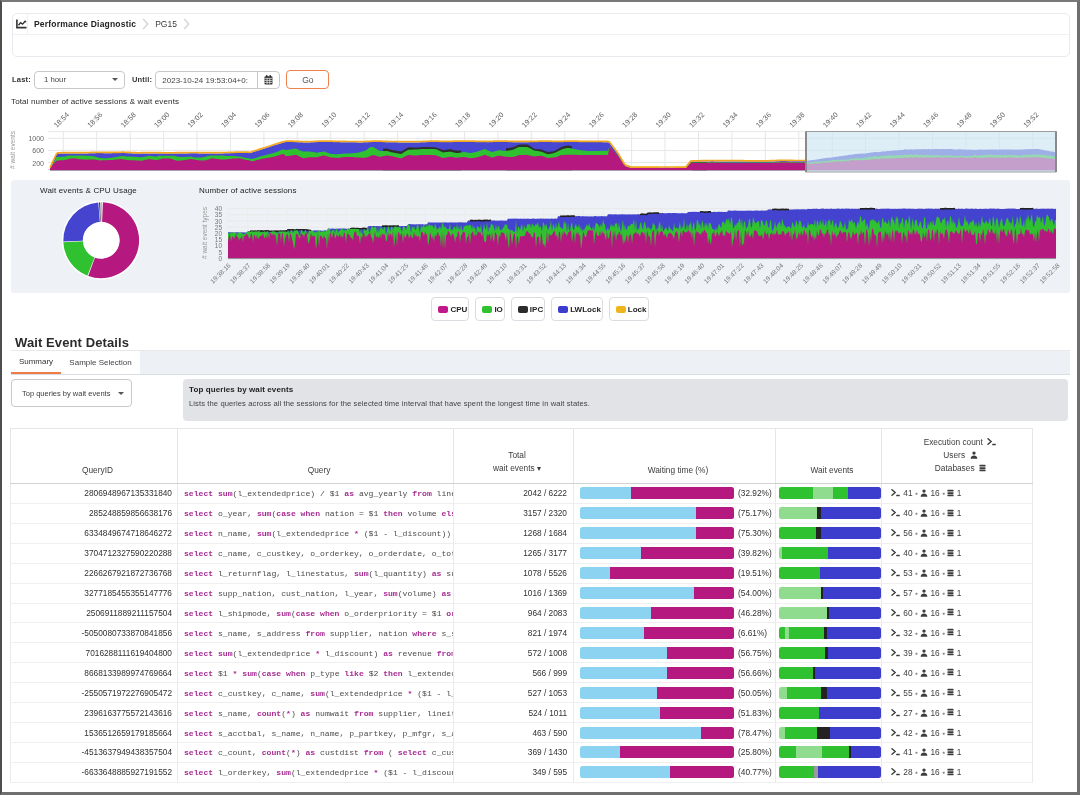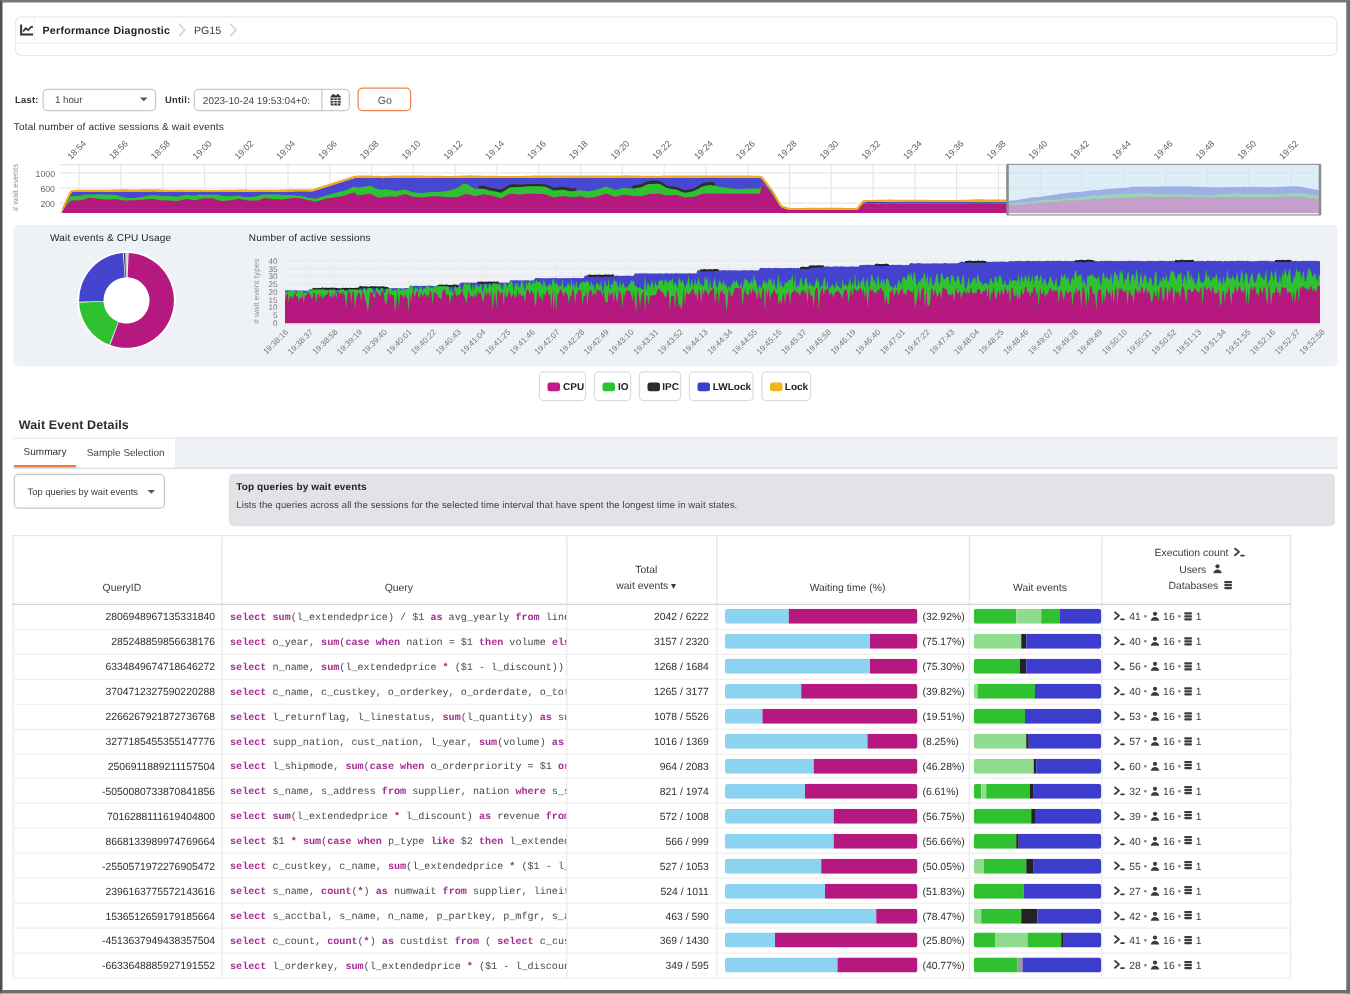--- a/index.html
+++ b/index.html
@@ -1,18 +1,18 @@
 <!DOCTYPE html>
 <html><head><meta charset="utf-8"><style>
 *{margin:0;padding:0;box-sizing:border-box}
 html,body{width:1080px;height:795px;overflow:hidden}
 body{font-family:"Liberation Sans",sans-serif;background:#fff;position:relative}
 .frame{position:absolute;inset:0;border-top:2px solid #787878;border-left:2px solid #4e4e4e;border-right:3px solid #6f6f6f;border-bottom:3px solid #6f6f6f;z-index:50;pointer-events:none}
 .abs{position:absolute}
-.card{left:12px;top:13px;width:1058px;height:32px;border:1px solid #e7eaee;border-radius:5px;background:#fff}
+.card{left:12px;top:13px;width:1058px;height:44px;border:1px solid #e7eaee;border-radius:5px;background:#fff}
 .card .r1{height:21px;border-bottom:1px solid #eef0f3;display:flex;align-items:center}
 .card .icell{width:15px;height:100%;border-right:1px solid #eef0f3;display:flex;align-items:center;justify-content:center;padding-left:3px}
 .bc-title{font-size:8.5px;font-weight:bold;color:#222;margin-left:6px;letter-spacing:0.2px}
 .bc-item{font-size:8.5px;color:#3c3c3c}
 .card .r2{height:22px;display:flex;align-items:center;padding-left:5px}
 .gen-label{font-size:8px;color:#3e3e3e;margin-left:5px;letter-spacing:0.2px}
 .ctrl{top:70px;left:12px;width:1060px;height:19px;display:flex;align-items:center}
 .lbl{font-size:7.5px;font-weight:bold;color:#333;white-space:nowrap;letter-spacing:0.2px}
 .sel{width:91px;height:18px;border:1px solid #c9c9c9;border-radius:4px;margin-left:3px;display:flex;align-items:center;justify-content:space-between;padding:0 6px 0 9px;font-size:7.8px;color:#444}
 .caret{width:0;height:0;border-left:3px solid transparent;border-right:3px solid transparent;border-top:3.5px solid #555}
@@ -21,21 +21,21 @@
 .dgrp .din{flex:1;font-size:8px;color:#444;padding:4px 0 0 6px;white-space:nowrap;overflow:hidden}
 .dgrp .dbtn{width:22px;border-left:1px solid #c9c9c9;display:flex;align-items:center;justify-content:center}
 .gobtn{margin-left:6px;width:43px;height:19px;border:1px solid #ef824d;border-radius:4px;display:flex;align-items:center;justify-content:center;font-size:8.5px;color:#555}
 .h1{left:11px;top:97px;font-size:8px;color:#2b2b2b;font-weight:500;letter-spacing:0.15px}
 .panel2{left:11px;top:180px;width:1059px;height:113px;background:#eef1f6;border-radius:3px}
 .p2t1{left:40px;top:186px;font-size:8px;color:#222;font-weight:500;letter-spacing:0.15px}
 .p2t2{left:199px;top:186px;font-size:8px;color:#222;font-weight:500;letter-spacing:0.15px}
 .legend{left:0;top:297px;width:1080px;display:flex;justify-content:center;gap:6px}
 .lgi{height:24px;background:#fff;border:1px solid #d9dce0;border-radius:4px;display:flex;align-items:center;padding:0 1px 0 6px;font-size:8px;font-weight:bold;color:#222}
 .lgi .sw{width:10px;height:7px;border-radius:2px;margin-right:2px}
-.wed{left:15px;top:335px;font-size:10px;color:#2b2b2b;font-weight:600;letter-spacing:0.1px}
+.wed{left:15px;top:335px;font-size:13px;color:#2b2b2b;font-weight:600;letter-spacing:0.1px}
 .tabbar{left:11px;top:350px;width:1059px;height:25px;background:#edf0f4;border-top:1px solid #e8e8e8;border-bottom:1px solid #dadde1;display:flex}
 .tab{background:#fff;display:flex;align-items:center;justify-content:center;font-size:8px;color:#444;white-space:nowrap}
 .tab.active{border-bottom:2.5px solid #ef7c45;color:#333}
 .drop{left:11px;top:379px;width:121px;height:28px;border:1px solid #c9c9c9;border-radius:4px;background:#fff;display:flex;align-items:center;justify-content:space-between;padding:0 7px 0 10px;font-size:7.5px;color:#3c3c3c;white-space:nowrap}
 .infobox{left:183px;top:379px;width:885px;height:42px;background:#e1e3e6;border-radius:4px;padding:6px 0 0 6px}
 .infobox .b{font-size:8px;font-weight:bold;color:#1f1f1f;letter-spacing:0.1px}
 .infobox .d{font-size:7.6px;color:#3f3f3f;margin-top:5px;letter-spacing:0.1px}
 table.grid{left:10px;top:428px;position:absolute;border-collapse:collapse;table-layout:fixed;width:1022px;font-size:8.3px;color:#333}
 table.grid col.c1{width:167px}table.grid col.c2{width:276px}table.grid col.c3{width:120px}
 table.grid col.c4{width:202px}table.grid col.c5{width:106px}table.grid col.c6{width:151px}
@@ -512,21 +512,21 @@
             <rect x="0.5" y="7.3" width="9" height="2.6" rx="1.2" fill="#3c3c3c"></rect>
           </svg>&nbsp;1</td>
 </tr>
 <tr>
 <td class="c-id">3277185455355147776</td>
 <td class="c-q"><span class="sql"><b>select</b> supp_nation, cust_nation, l_year, <b>sum</b>(volume) <b>as</b> revenue  (  n1.n</span></td>
 <td class="c-tot">1016 / 1369</td>
 <td class="c-wt"><div class="wbar">
             <div style="width:74.21%;background:#8cd3f1"></div>
             <div style="width:25.8%;background:#b5187f"></div>
-          </div><span class="pct">(8.25%)</span></td>
+          </div><span class="pct">(54.00%)</span></td>
 <td class="c-we"><div class="ebar">
             <div style="width:41%;background:#8fdc8f"></div>
             <div style="width:2%;background:#232323"></div>
             <div style="width:57%;background:#3c3ccd"></div>
           </div></td>
 <td class="c-ex"><svg width="10" height="8" viewBox="0 0 12 10" style="vertical-align:-1px">
             <path d="M1 1 L5 4.4 L1 7.8" fill="none" stroke="#3c3c3c" stroke-width="1.8" stroke-linecap="round" stroke-linejoin="round"></path>
             <rect x="6.2" y="7.2" width="4.6" height="1.9" rx="0.8" fill="#3c3c3c"></rect>
           </svg>&nbsp;57&nbsp;<span class="dot">●</span>&nbsp;<svg width="8" height="8" viewBox="0 0 10 10" style="vertical-align:-1px">
             <circle cx="5" cy="2.6" r="2.1" fill="#3c3c3c"></circle>

